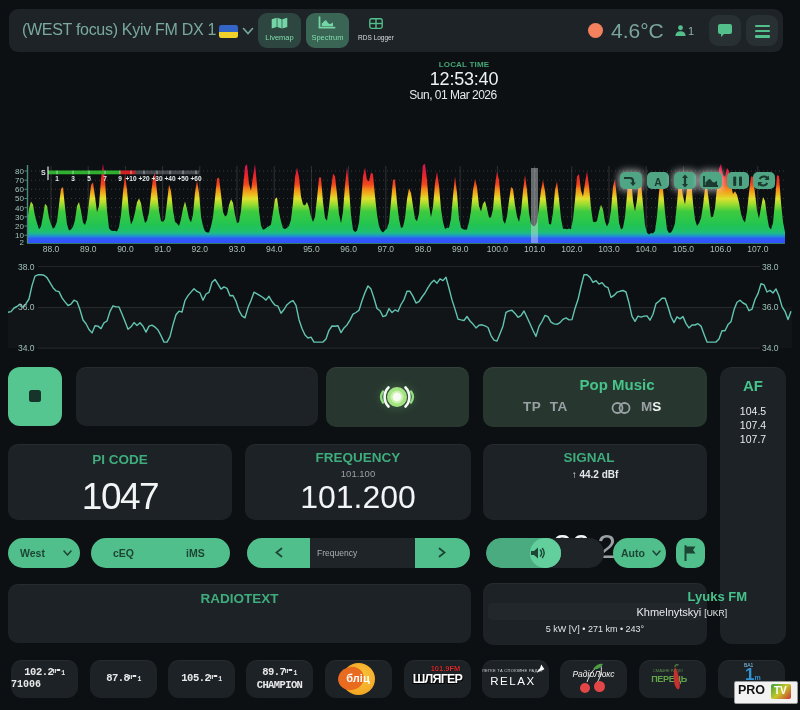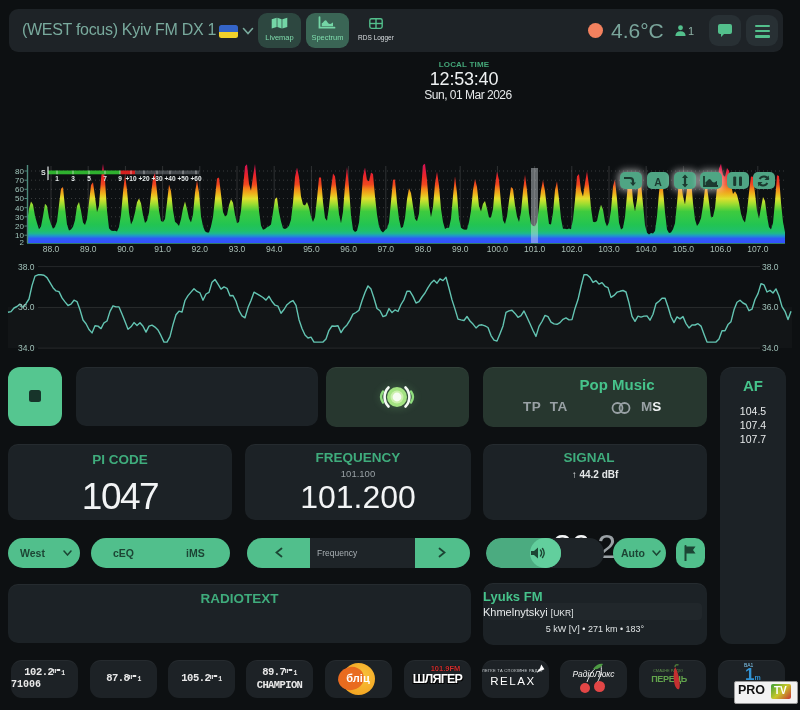--- a/index.html
+++ b/index.html
@@ -53,21 +53,21 @@
   </svg>
 <div class="abs" style="left:746px;top:15px;width:32px;height:31px;background:#283034;border-radius:9px;"></div>
 <div class="abs" style="left:755px;top:22px;width:15px;">
  <div style="height:2.2px;background:#53c08c;margin:3px 0;border-radius:1px;"></div>
  <div style="height:2.2px;background:#53c08c;margin:3px 0;border-radius:1px;"></div>
  <div style="height:2.2px;background:#53c08c;margin:3px 0;border-radius:1px;"></div>
 </div>
 
 <div class="abs" style="left:364px;top:60px;width:200px;text-align:center;font-size:8px;font-weight:bold;color:#44a678;letter-spacing:0.2px;">LOCAL TIME</div>
 <div class="abs" style="left:364px;top:69px;width:200px;text-align:center;font-size:18px;letter-spacing:-0.2px;color:#eef1f2;">12:53:40</div>
-<div class="abs" style="left:368px;top:88px;width:200px;text-align:center;font-size:12px;letter-spacing:-0.5px;color:#e6e9ea;">Sun, 01 Mar 2026</div>
+<div class="abs" style="left:353px;top:88px;width:200px;text-align:center;font-size:12px;letter-spacing:-0.5px;color:#e6e9ea;">Sun, 01 Mar 2026</div>
 
 <svg class="abs" style="left:0;top:0;" width="800" height="260" viewBox="0 0 800 260">
   <defs>
     <linearGradient id="sg" x1="0" y1="160" x2="0" y2="243" gradientUnits="userSpaceOnUse">
       <stop offset="0" stop-color="#c6105e"></stop>
       <stop offset="0.10" stop-color="#dc1648"></stop>
       <stop offset="0.20" stop-color="#e92728"></stop>
       <stop offset="0.295" stop-color="#f0481f"></stop>
       <stop offset="0.35" stop-color="#f2871a"></stop>
       <stop offset="0.41" stop-color="#edb51c"></stop>
@@ -315,23 +315,23 @@
 <div class="abs" style="left:676px;top:538px;width:29px;height:30px;background:#51bf8c;border-radius:10px;"></div>
 <svg class="abs" style="left:684px;top:545px" width="13" height="16" viewBox="0 0 13 16">
     <path d="M1.5 1 V15.5" stroke="#1c4534" stroke-width="2" stroke-linecap="round"></path>
     <path d="M1.5 1.5 H11.5 L9 5 L11.5 8.5 H1.5 Z" fill="#1c4534"></path>
   </svg>
 
 <div class="panel" style="left:8px;top:584px;width:463px;height:59px;"></div>
 <div class="abs" style="left:8px;top:591px;width:463px;text-align:center;font-size:13.5px;font-weight:bold;color:#3fac7c;">RADIOTEXT</div>
 <div class="panel" style="left:483px;top:583px;width:224px;height:62px;"></div>
 <div class="abs" style="left:488px;top:603px;width:214px;height:17px;background:rgba(255,255,255,0.025);border-radius:4px;"></div>
-<div class="abs" style="left:483px;top:589px;width:228px;text-align:left;font-size:13px;font-weight:bold;color:#46c38b;">Lyuks FM</div>
-<div class="abs" style="left:483px;top:606px;width:224px;text-align:left;font-size:11px;color:#e8ebec;">Khmelnytskyi <span style="font-size:8.5px;">[UKR]</span></div>
-<div class="abs" style="left:483px;top:624px;width:224px;text-align:center;font-size:9px;color:#dfe3e4;">5 kW [V] • 271 km • 183°</div>
+<div class="abs" style="left:483px;top:589px;width:228px;text-align:right;font-size:13px;font-weight:bold;color:#46c38b;padding-left:36px;">Lyuks FM</div>
+<div class="abs" style="left:483px;top:606px;width:224px;text-align:right;font-size:11px;color:#e8ebec;padding-left:20px;">Khmelnytskyi <span style="font-size:8.5px;">[UKR]</span></div>
+<div class="abs" style="left:483px;top:624px;width:224px;text-align:center;font-size:9px;color:#dfe3e4;">5 kW [V] • 271 km • 243°</div>
 
 <div class="panel" style="left:11px;top:660px;width:67px;height:38px;border-radius:11px;background:#1d2226;"></div>
 <div class="abs" style="left:11px;top:660px;width:67px;height:38px;">
     <div class="mono" style="font-size:10.5px;letter-spacing:-0.5px;text-align:center;margin-top:6px;">102.2<span style="font-size:6.5px;"><svg width="8" height="6" viewBox="0 0 10 7" style="vertical-align:1px">
           <path d="M0.8 1 V6 M3 1 V6" stroke="#e8e8e8" stroke-width="1.3"></path>
           <path d="M4.5 1 H9 V3.5 H4.5 Z" fill="#e8e8e8"></path>
         </svg>1</span></div>
     <div class="mono" style="font-size:10px;letter-spacing:0px;text-align:left;margin-top:1px;">71006</div>
   </div>
 <div class="panel" style="left:90px;top:660px;width:67px;height:38px;border-radius:11px;background:#1d2226;"></div>

